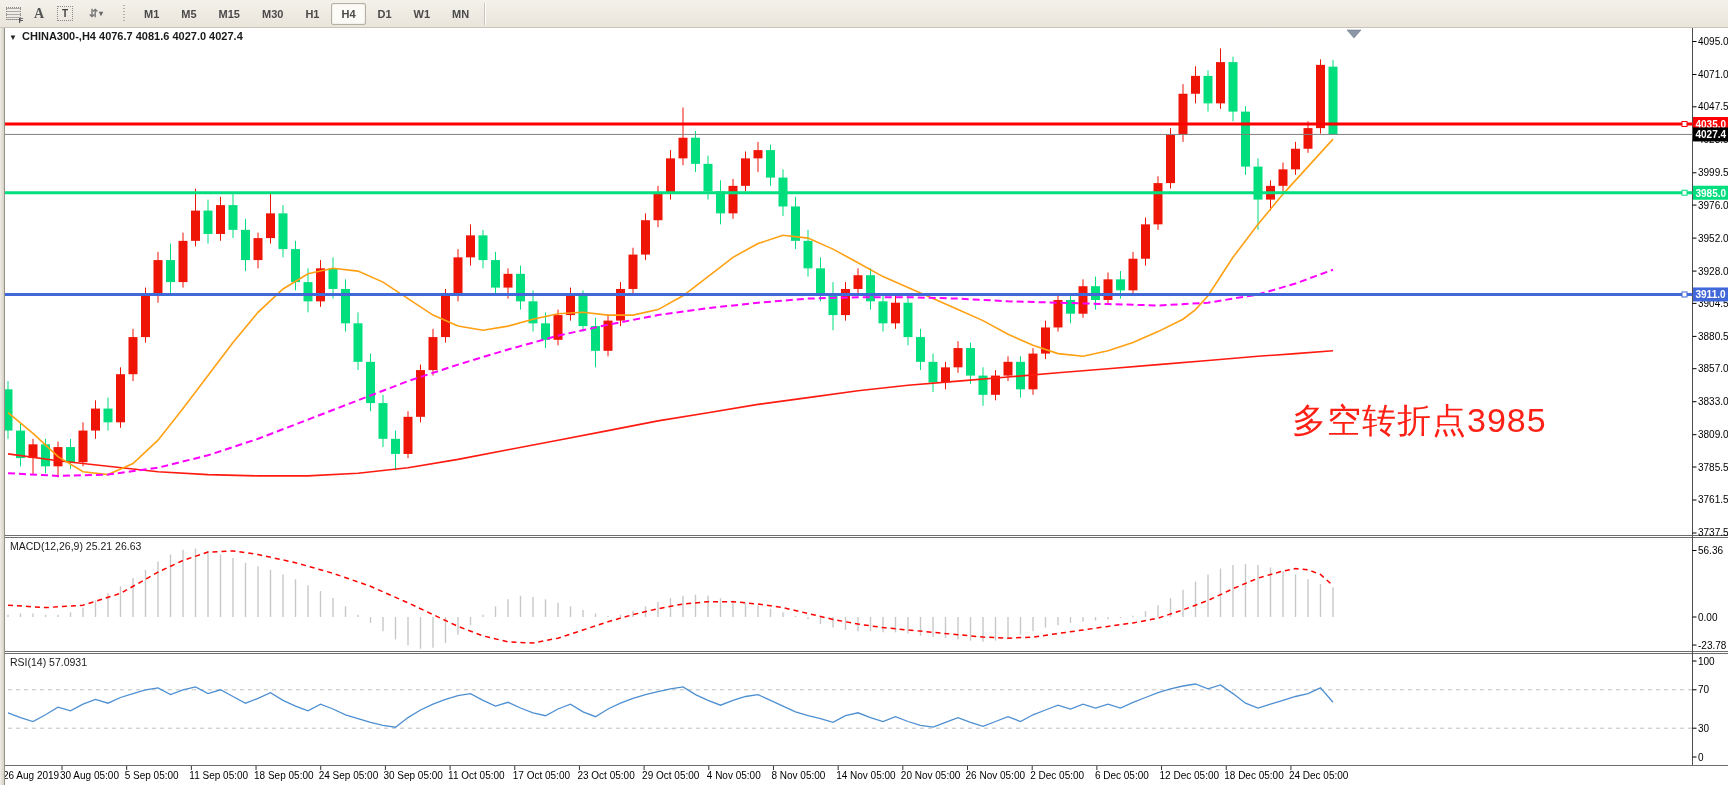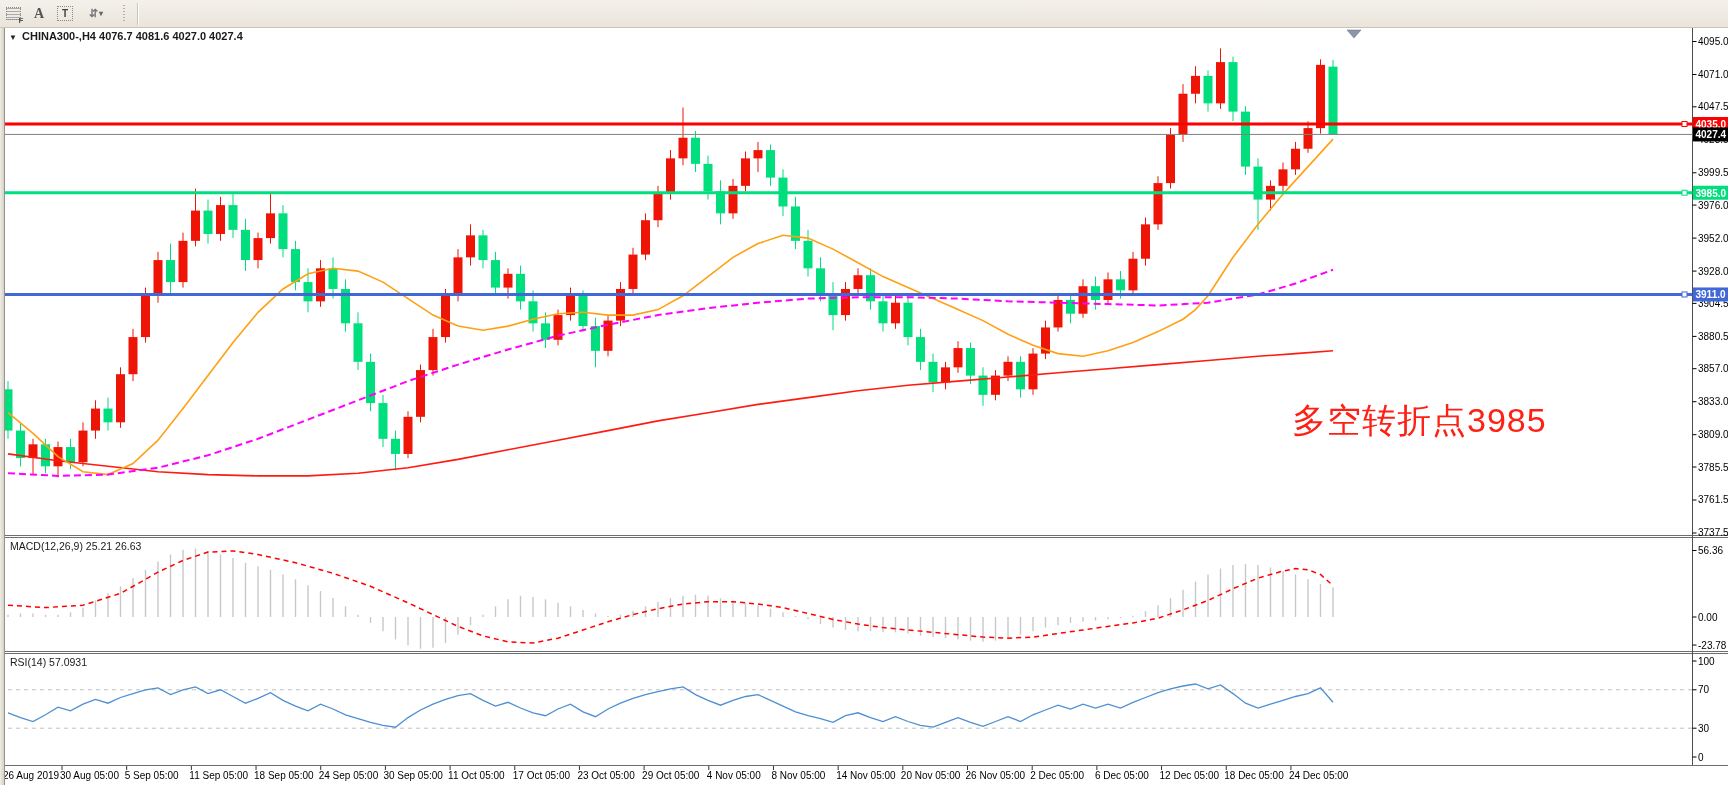--- a/index.html
+++ b/index.html
@@ -44,20 +44,31 @@
     <span class="icon-a">A</span>
   </div>
   <div class="tb-icon">
     <span class="icon-t">T</span>
   </div>
   <div class="tb-icon" style="width:34px">
     <span class="icon-arrows">⇵</span>
     <span class="caret">▾</span>
   </div>
   <div class="tb-handle"></div>
+  <div id="tf-buttons" style="display:flex">
+      <div class="tf-btn">M1</div>
+      <div class="tf-btn">M5</div>
+      <div class="tf-btn">M15</div>
+      <div class="tf-btn">M30</div>
+      <div class="tf-btn">H1</div>
+      <div class="tf-btn active">H4</div>
+      <div class="tf-btn">D1</div>
+      <div class="tf-btn">W1</div>
+      <div class="tf-btn">MN</div>
+    </div>
   <div class="tb-sep"></div>
 </div>
 
 <div class="left-frame"></div>
 
 <svg class="chart-svg" width="1728" height="785" viewBox="0 0 1728 785">
   <g id="gen-layer">
       <g>
         <line x1="0" y1="27.5" x2="1728" y2="27.5" stroke="#9a958a"></line>
         <line x1="0" y1="535.5" x2="1728" y2="535.5" stroke="#6E6E6E"></line>

